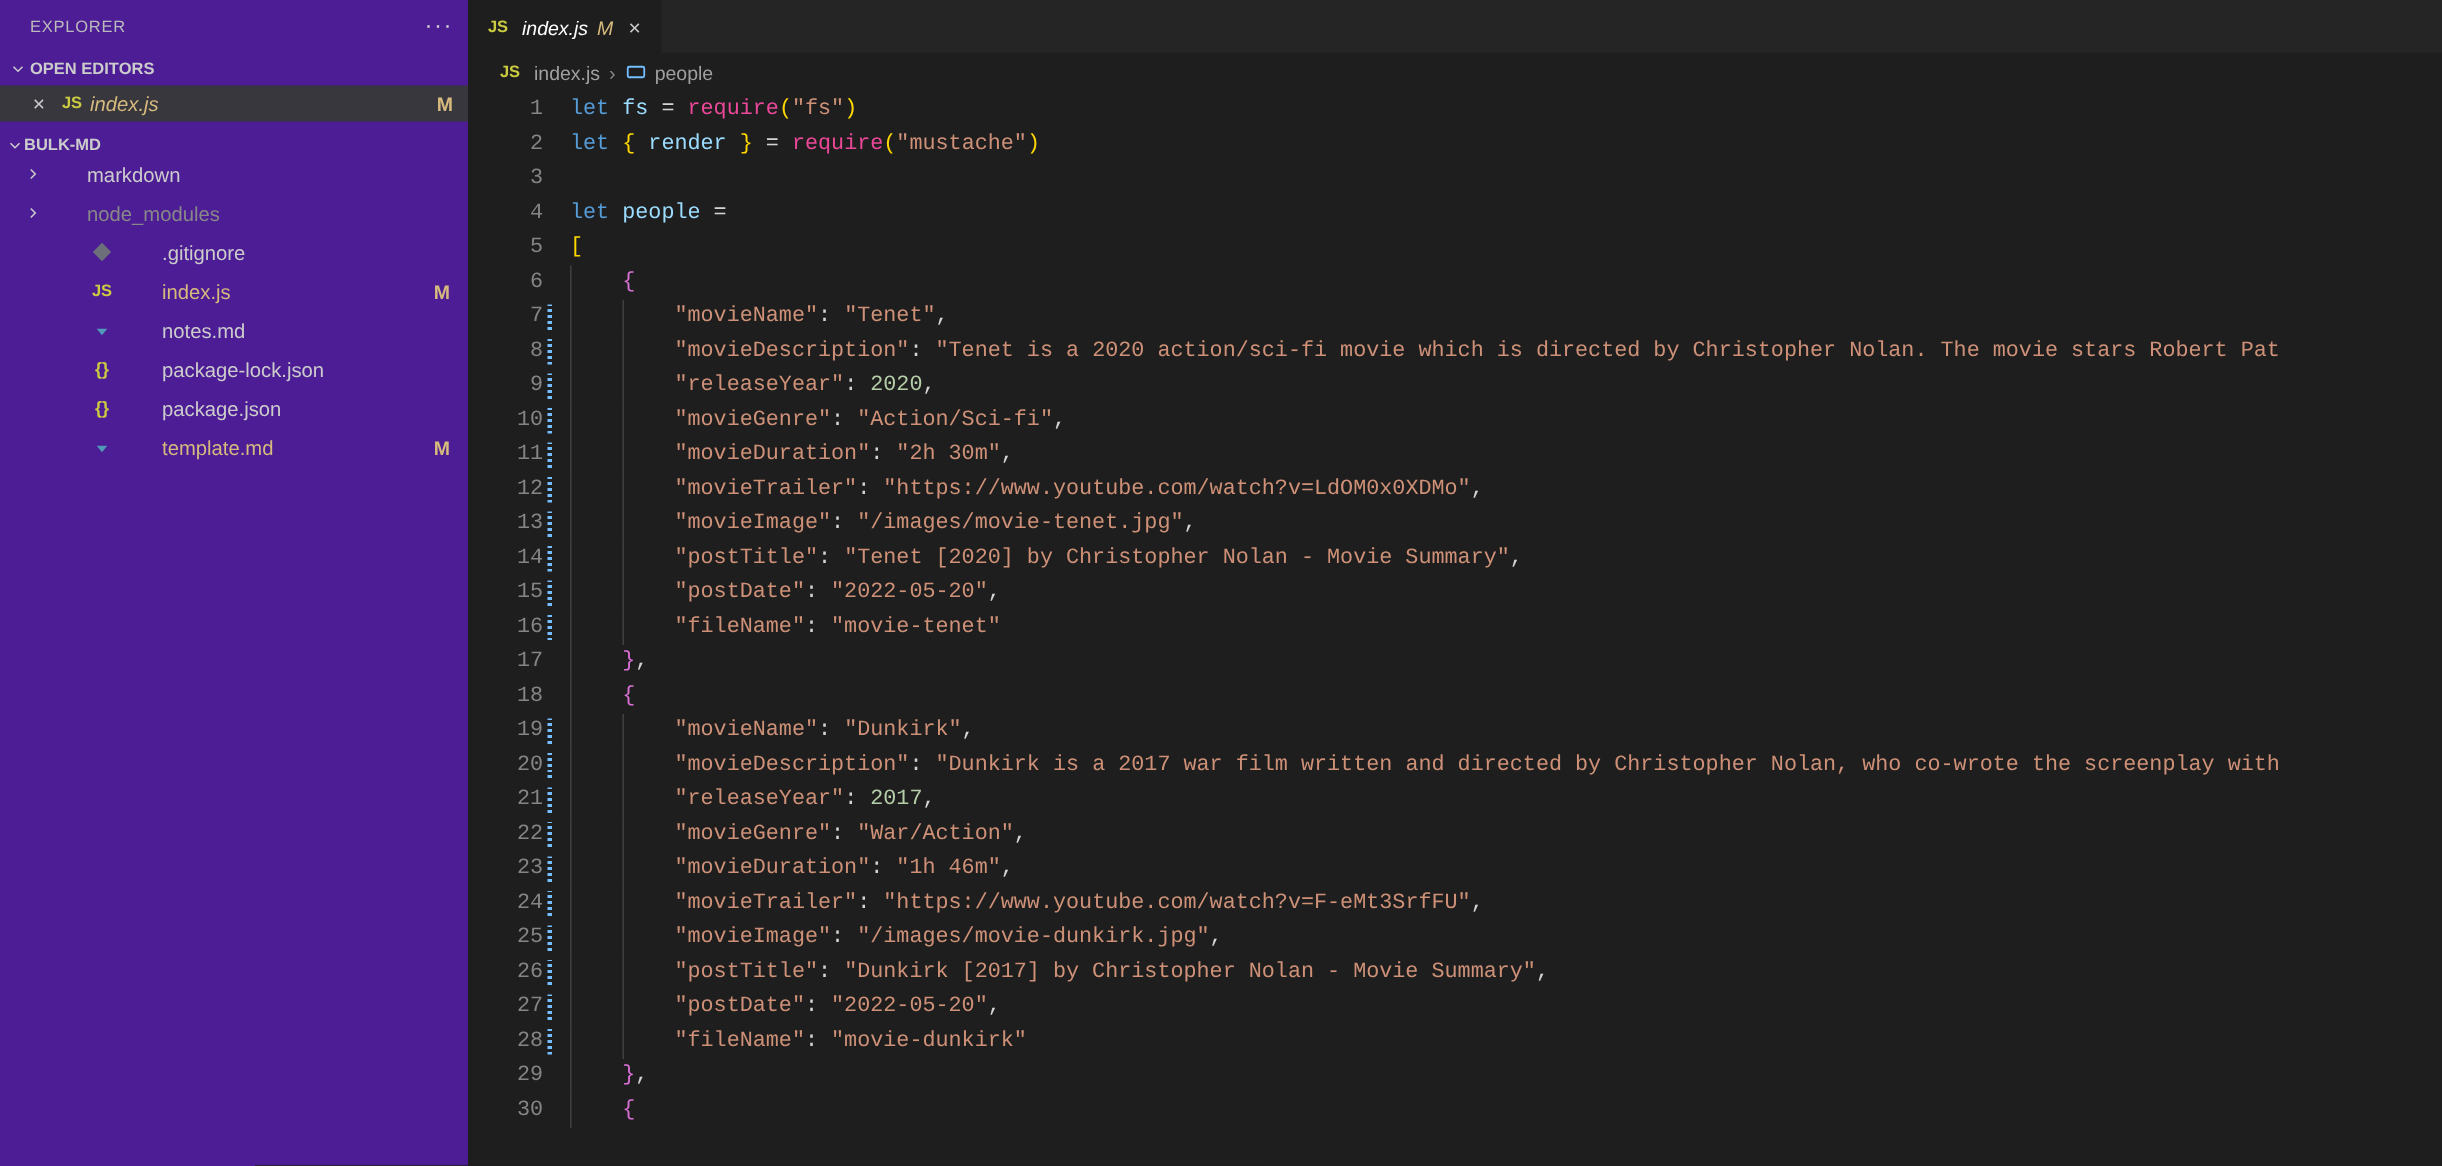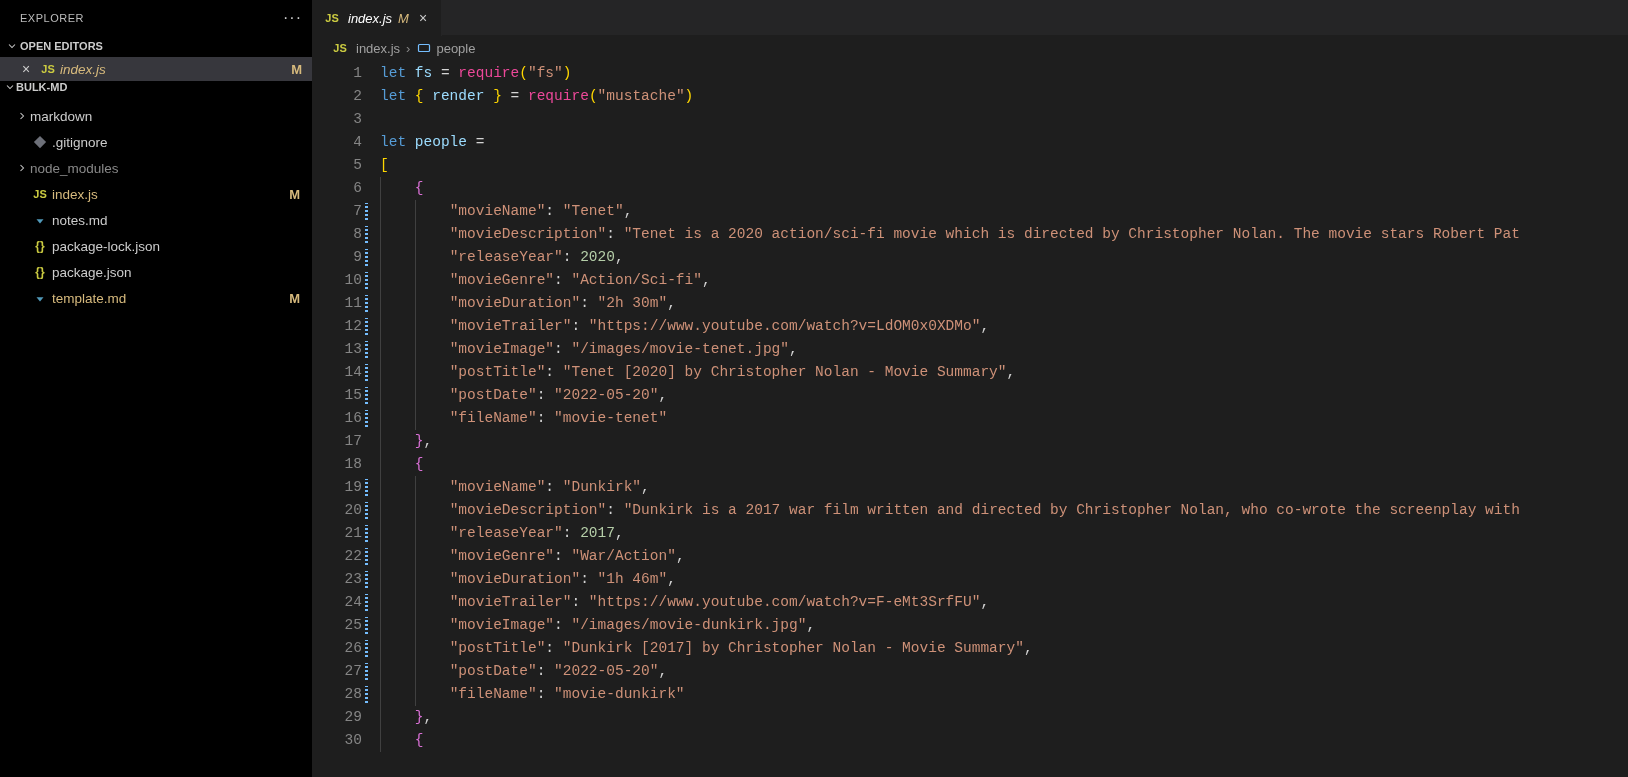--- a/index.html
+++ b/index.html
@@ -9,21 +9,21 @@
     color: #cccccc;
     width: 1628px;
     height: 777px;
     overflow: hidden;
     display: flex;
     font-size: 13px;
   }
   
   .sidebar {
     width: 312px;
-    background: #000000;
+    background: #4c1d95;
     display: flex;
     flex-direction: column;
     flex-shrink: 0;
   }
   .sidebar-header {
     height: 35px;
     display: flex;
     align-items: center;
     justify-content: space-between;
     padding: 0 10px 0 20px;
@@ -53,34 +53,35 @@
     position: relative;
   }
   .close-x { width: 16px; color: #cccccc; font-size: 14px; text-align: center; cursor: pointer; margin-right: 4px;}
   .file-row {
     height: 26px;
     display: flex;
     align-items: center;
     padding-left: 14px;
     padding-right: 12px;
     cursor: pointer;
+    gap: 28px;
   }
   .file-row .chev { width: 16px; display: inline-flex; justify-content: center; color: #cccccc; }
   .file-row.indent { padding-left: 14px; }
   .icon { width: 20px; display: inline-flex; justify-content: center; align-items: center; margin-right: 2px; font-weight: bold; font-size: 12px;}
   .icon-js { color: #cbcb41; font-size: 11px; font-weight: 700; }
   .icon-md { color: #519aba; }
   .icon-json { color: #cbcb41; }
   .icon-git { color: #6d7079; }
   .fname { flex: 1; color: #cccccc; font-size: 13.5px; }
   .fname.italic { font-style: italic; }
   .fname.muted { color: #888; }
   .fname.git-m { color: #d7ba7d; }
   .badge-m { color: #d7ba7d; font-size: 13px; font-weight: 600; margin-left: auto; }
-  .bulk-header { display:flex; align-items:flex-start; height:22px; padding-left:4px; font-size:11px; font-weight:700; color:#ccc; cursor:pointer;}
+  .bulk-header { display:flex; align-items:flex-end; height:22px; padding-left:4px; font-size:11px; font-weight:700; color:#ccc; cursor:pointer;}
   
   .editor {
     flex: 1;
     background: #1e1e1e;
     display: flex;
     flex-direction: column;
     overflow: hidden;
   }
   .tabbar {
     height: 36px;
@@ -192,35 +193,35 @@
   <div id="file-tree">
       <div class="file-row indent">
         <span class="chev">
           <svg width="12" height="12" viewBox="0 0 16 16">
             <path d="M6 4l4 4-4 4" stroke="#cccccc" stroke-width="1.4" fill="none"></path>
           </svg>
         </span>
         <span class="fname">markdown</span>
       </div>
       <div class="file-row indent">
+        <span class="chev">
+          <svg width="12" height="12" viewBox="0 0 16 16">
+            <path d="M6 4l4 4-4 4" stroke="#cccccc" stroke-width="1.4" fill="none"></path>
+          </svg>
+        </span>
+        <span class="fname muted">node_modules</span>
+      </div>
+      <div class="file-row indent">
         <span class="chev"></span>
         <span class="icon icon-git">
           <svg width="14" height="14" viewBox="0 0 16 16">
             <path d="M8 1l7 7-7 7-7-7z" fill="#6d7079"></path>
           </svg>
         </span>
         <span class="fname">.gitignore</span>
-      </div>
-      <div class="file-row indent">
-        <span class="chev">
-          <svg width="12" height="12" viewBox="0 0 16 16">
-            <path d="M6 4l4 4-4 4" stroke="#cccccc" stroke-width="1.4" fill="none"></path>
-          </svg>
-        </span>
-        <span class="fname muted">node_modules</span>
       </div>
       <div class="file-row indent">
         <span class="chev"></span>
         <span class="icon icon-js">JS</span>
         <span class="fname git-m">index.js</span>
         <span class="badge-m">M</span>
       </div>
       <div class="file-row indent">
         <span class="chev"></span>
         <span class="icon icon-md">

